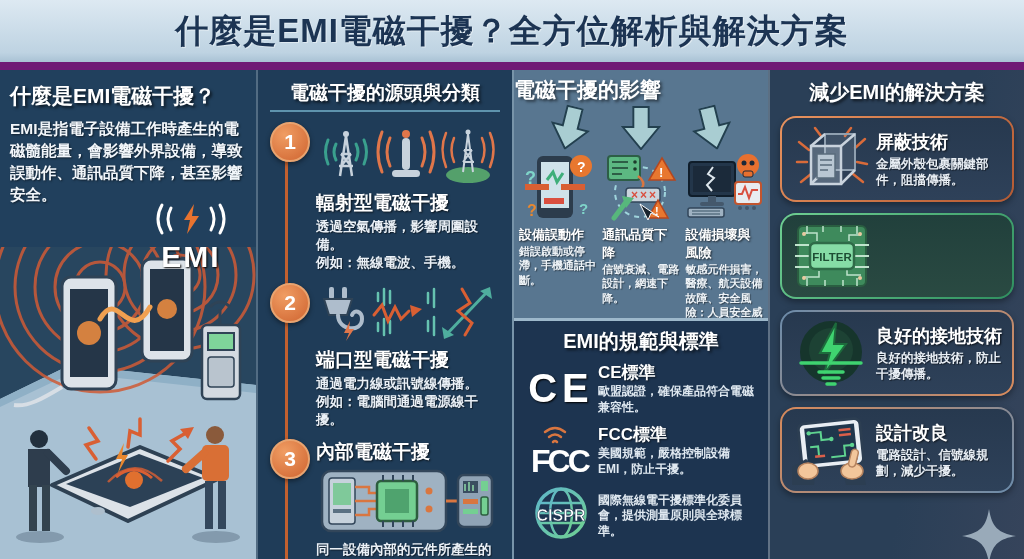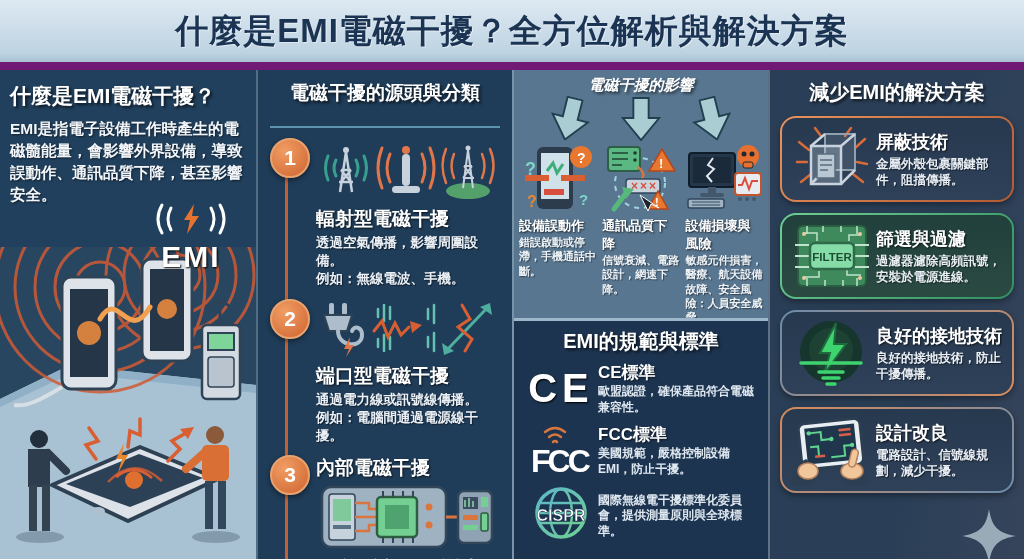--- a/index.html
+++ b/index.html
@@ -22,38 +22,38 @@
   h2,h3,h4,p{margin:0;}
   
   .c1-head{margin:12px 10px 8px;font-size:21px;font-weight:bold;color:#fff;
            text-shadow:2px 2px 3px rgba(0,0,0,.65);}
   .c1-body{margin:0 10px;font-size:15.5px;font-weight:bold;color:#f2f6fa;line-height:1.42;
            text-shadow:1px 1px 2px rgba(0,0,0,.55);}
   .emi-badge{position:absolute;top:132px;right:22px;text-align:center;color:#fff;z-index:3;}
   .emi-badge .lbl{font-size:30px;font-weight:bold;letter-spacing:2px;text-shadow:1px 1px 2px #000;}
   .c1-illu{position:absolute;left:0;bottom:0;width:256px;height:320px;}
   
-  .c2-head{margin:10px 12px 0;padding-bottom:20px;font-size:19px;font-weight:bold;color:#fff;
+  .c2-head{margin:10px 12px 0;padding-bottom:4px;font-size:19px;font-weight:bold;color:#fff;
            text-align:center;text-shadow:2px 2px 3px rgba(0,0,0,.65);
            border-bottom:2px solid #5e93ad;}
   .c2-list{position:relative;margin-top:10px;padding-left:58px;padding-right:8px;}
   .tl-line{position:absolute;left:27px;top:14px;bottom:6px;width:3px;background:#c2602f;}
   .src-item{position:relative;margin-bottom:10px;min-height:120px;}
   .badge{position:absolute;left:-46px;top:0;width:36px;height:36px;border-radius:50%;
          background:radial-gradient(circle at 35% 30%,#f09d63,#cf6430);
          border:2px solid #e8a36f;box-shadow:0 2px 5px rgba(0,0,0,.45);
          color:#fff;font-size:21px;font-weight:bold;display:flex;align-items:center;justify-content:center;}
   .src-title{font-size:19px;font-weight:bold;color:#fff;margin:2px 0 2px;
              text-shadow:1px 1px 2px rgba(0,0,0,.7);}
   .src-body{font-size:13.5px;color:#eaf0f6;font-weight:bold;line-height:1.35;
             white-space:pre-line;text-shadow:1px 1px 1px rgba(0,0,0,.5);}
   
   .c3-top{position:relative;height:248px;padding-top:6px;box-sizing:border-box;}
-  .c3-head{font-size:15px;font-weight:bold;color:#fff;text-align:center;
-           text-shadow:2px 2px 3px rgba(0,0,0,.55);font-style:italic;}
+  .c3-head{font-size:21px;font-weight:bold;color:#fff;
+           text-shadow:2px 2px 3px rgba(0,0,0,.55);}
   .arrow-row{display:flex;justify-content:space-around;padding:2px 20px 0;}
   .fx-icon-row{display:flex;justify-content:space-around;padding:0 2px;}
   .fx-text-row{display:flex;padding:0 2px;}
   .fx{width:33.3%;box-sizing:border-box;padding:0 3px;}
   .fx-title{font-size:13px;font-weight:bold;color:#fff;text-shadow:1px 1px 2px rgba(0,0,0,.7);}
   .fx-body{font-size:11px;font-weight:bold;color:#eef3f7;line-height:1.3;
            text-shadow:1px 1px 1px rgba(0,0,0,.45);}
   .c3-std{position:absolute;left:0;right:0;top:248px;bottom:0;background:#1d3450;
           border-top:3px solid #9db8cb;padding:5px 10px 0;box-sizing:border-box;}
   .std-head{font-size:20px;font-weight:bold;color:#fff;text-align:center;margin:2px 0 6px;
@@ -466,24 +466,20 @@
                 <circle cx="11" cy="11" r="2"></circle>
                   <circle cx="67" cy="11" r="2"></circle>
                 <circle cx="11" cy="55" r="2"></circle>
                   <circle cx="67" cy="55" r="2"></circle>
               </g>
               <path d="M2,22 h14 M2,33 h14 M2,44 h14 M62,22 h14 M62,33 h14 M62,44 h14" stroke="#bfe3cc" stroke-width="2"></path>
               <rect x="17" y="20" width="44" height="26" rx="5" fill="#86dca6" stroke="#2f6b48" stroke-width="2.5"></rect>
               <text x="39" y="38" text-anchor="middle" font-size="11.5" font-weight="bold" fill="#1d4d33">FILTER</text>
             </svg>
           </div>
-          <div class="card-txt">
-            <h4>篩選與過濾</h4>
-            <p>過濾器濾除高頻訊號，安裝於電源進線。</p>
-          </div>
         </div>
       </div>
 
       <div class="card-w bw-blueorange">
         <div class="card cf-navy">
           <div class="card-icon">
             <svg width="78" height="70" viewBox="0 0 78 70">
               <circle cx="38" cy="34" r="31" fill="#16352c"></circle>
               <circle cx="38" cy="32" r="22" fill="#1d4234"></circle>
               <polygon points="43,5 27,35 37,35 31,56 53,26 41,26" fill="#3fd370" stroke="#1d6b3c" stroke-width="2"></polygon>

